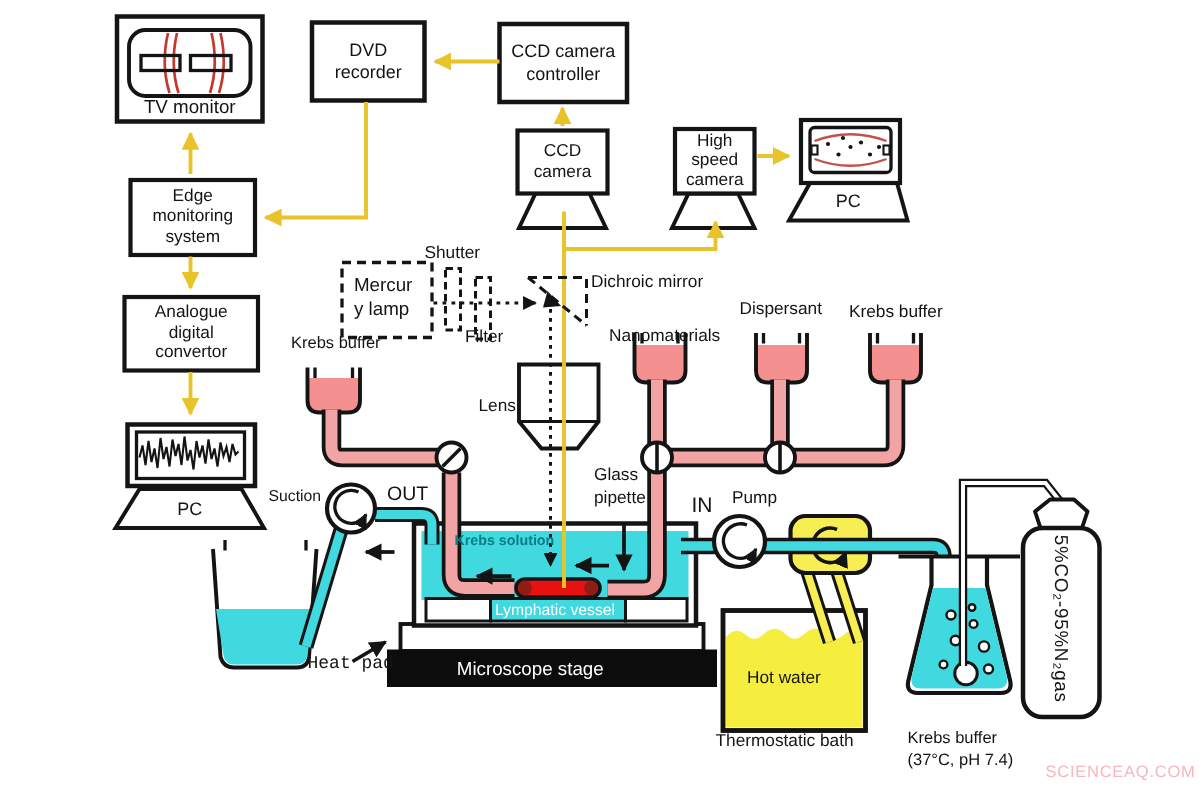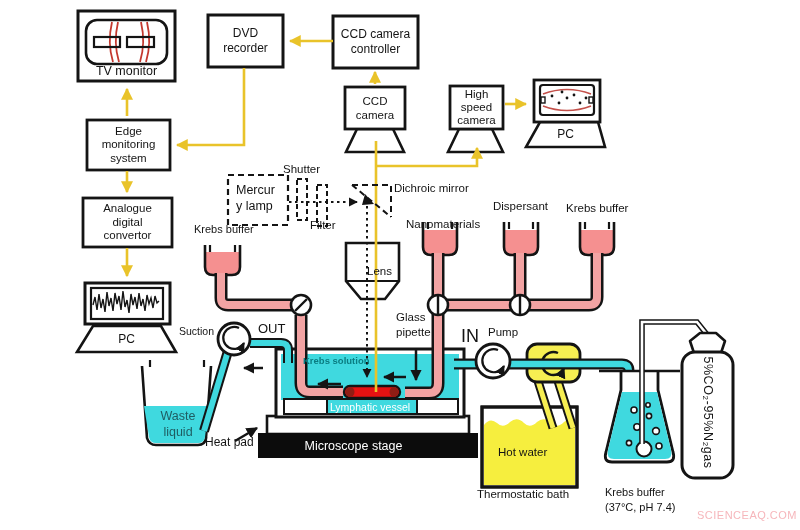--- a/index.html
+++ b/index.html
@@ -246,37 +246,35 @@
 system</div>
 <div class="boxlbl" style="left:83px;top:198px;width:89px;height:49px;font-size:11.5px;line-height:13.5px;">Analogue
 digital
 convertor</div>
 <div class="boxlbl" style="left:77px;top:327px;width:99px;height:24px;font-size:12px;">PC</div>
 <div class="lbl" style="left:236px;top:182px;font-size:12.5px;line-height:16px;">Mercur
 y lamp</div>
 <div class="lbl" style="left:283px;top:163px;">Shutter</div>
 <div class="lbl" style="left:310px;top:219px;">Filter</div>
 <div class="lbl" style="left:394px;top:182px;">Dichroic mirror</div>
-<div class="lbl" style="left:319px;top:265px;margin-left:48px;">Lens</div>
+<div class="lbl" style="left:319px;top:265px;">Lens</div>
 <div class="lbl" style="left:194px;top:223px;font-size:11px;">Krebs buffer</div>
 <div class="lbl" style="left:406px;top:202px;margin-top:16px;">Nanomaterials</div>
 <div class="lbl" style="left:493px;top:200px;">Dispersant</div>
 <div class="lbl" style="left:566px;top:202px;">Krebs buffer</div>
 <div class="lbl" style="left:396px;top:310px;line-height:15px;">Glass
 pipette</div>
 <div class="lbl" style="left:179px;top:325px;font-size:10.5px;">Suction</div>
 <div class="lbl" style="left:258px;top:322px;font-size:13px;">OUT</div>
-<div class="lbl" style="left:461px;top:330px;font-size:18px;">IN</div>
+<div class="lbl" style="left:461px;top:330px;font-size:14px;">IN</div>
 <div class="lbl" style="left:488px;top:326px;">Pump</div>
 <div class="lbl" style="left:303px;top:354px;font-size:9.5px;font-weight:600;color:#0a7d82;">Krebs solution</div>
 <div class="boxlbl" style="left:327px;top:399px;width:86px;height:15px;font-size:10.5px;color:#fff;">Lymphatic vessel</div>
-<div class="lbl" style="left:205px;top:436px;font-size:12px;">Heat pad</div>
+<div class="lbl" style="left:205px;top:436px;font-size:12px;font-family:Liberation Mono, monospace;">Heat pad</div>
 <div class="boxlbl" style="left:258px;top:433px;width:191px;height:25px;font-size:12.5px;color:#fff;">Microscope stage</div>
-<div class="lbl ctr" style="left:150px;top:408px;width:56px;font-size:12.5px;line-height:16px;color:#1f5d62;">Waste
-liquid</div>
 <div class="lbl" style="left:498px;top:446px;">Hot water</div>
 <div class="lbl" style="left:477px;top:488px;">Thermostatic bath</div>
 <div class="lbl" style="left:605px;top:485px;font-size:11px;line-height:15px;">Krebs buffer
 (37°C, pH 7.4)</div>
 <div class="lbl ctr" style="left:642px;top:406px;width:130px;font-size:12.5px;letter-spacing:0.5px;transform:rotate(90deg);">5%CO₂-95%N₂gas</div>
 <div class="lbl" style="left:697px;top:509px;font-size:11px;letter-spacing:0.5px;color:#f6b6bb;">SCIENCEAQ.COM</div>
 
 </div>
 
 </body></html>

